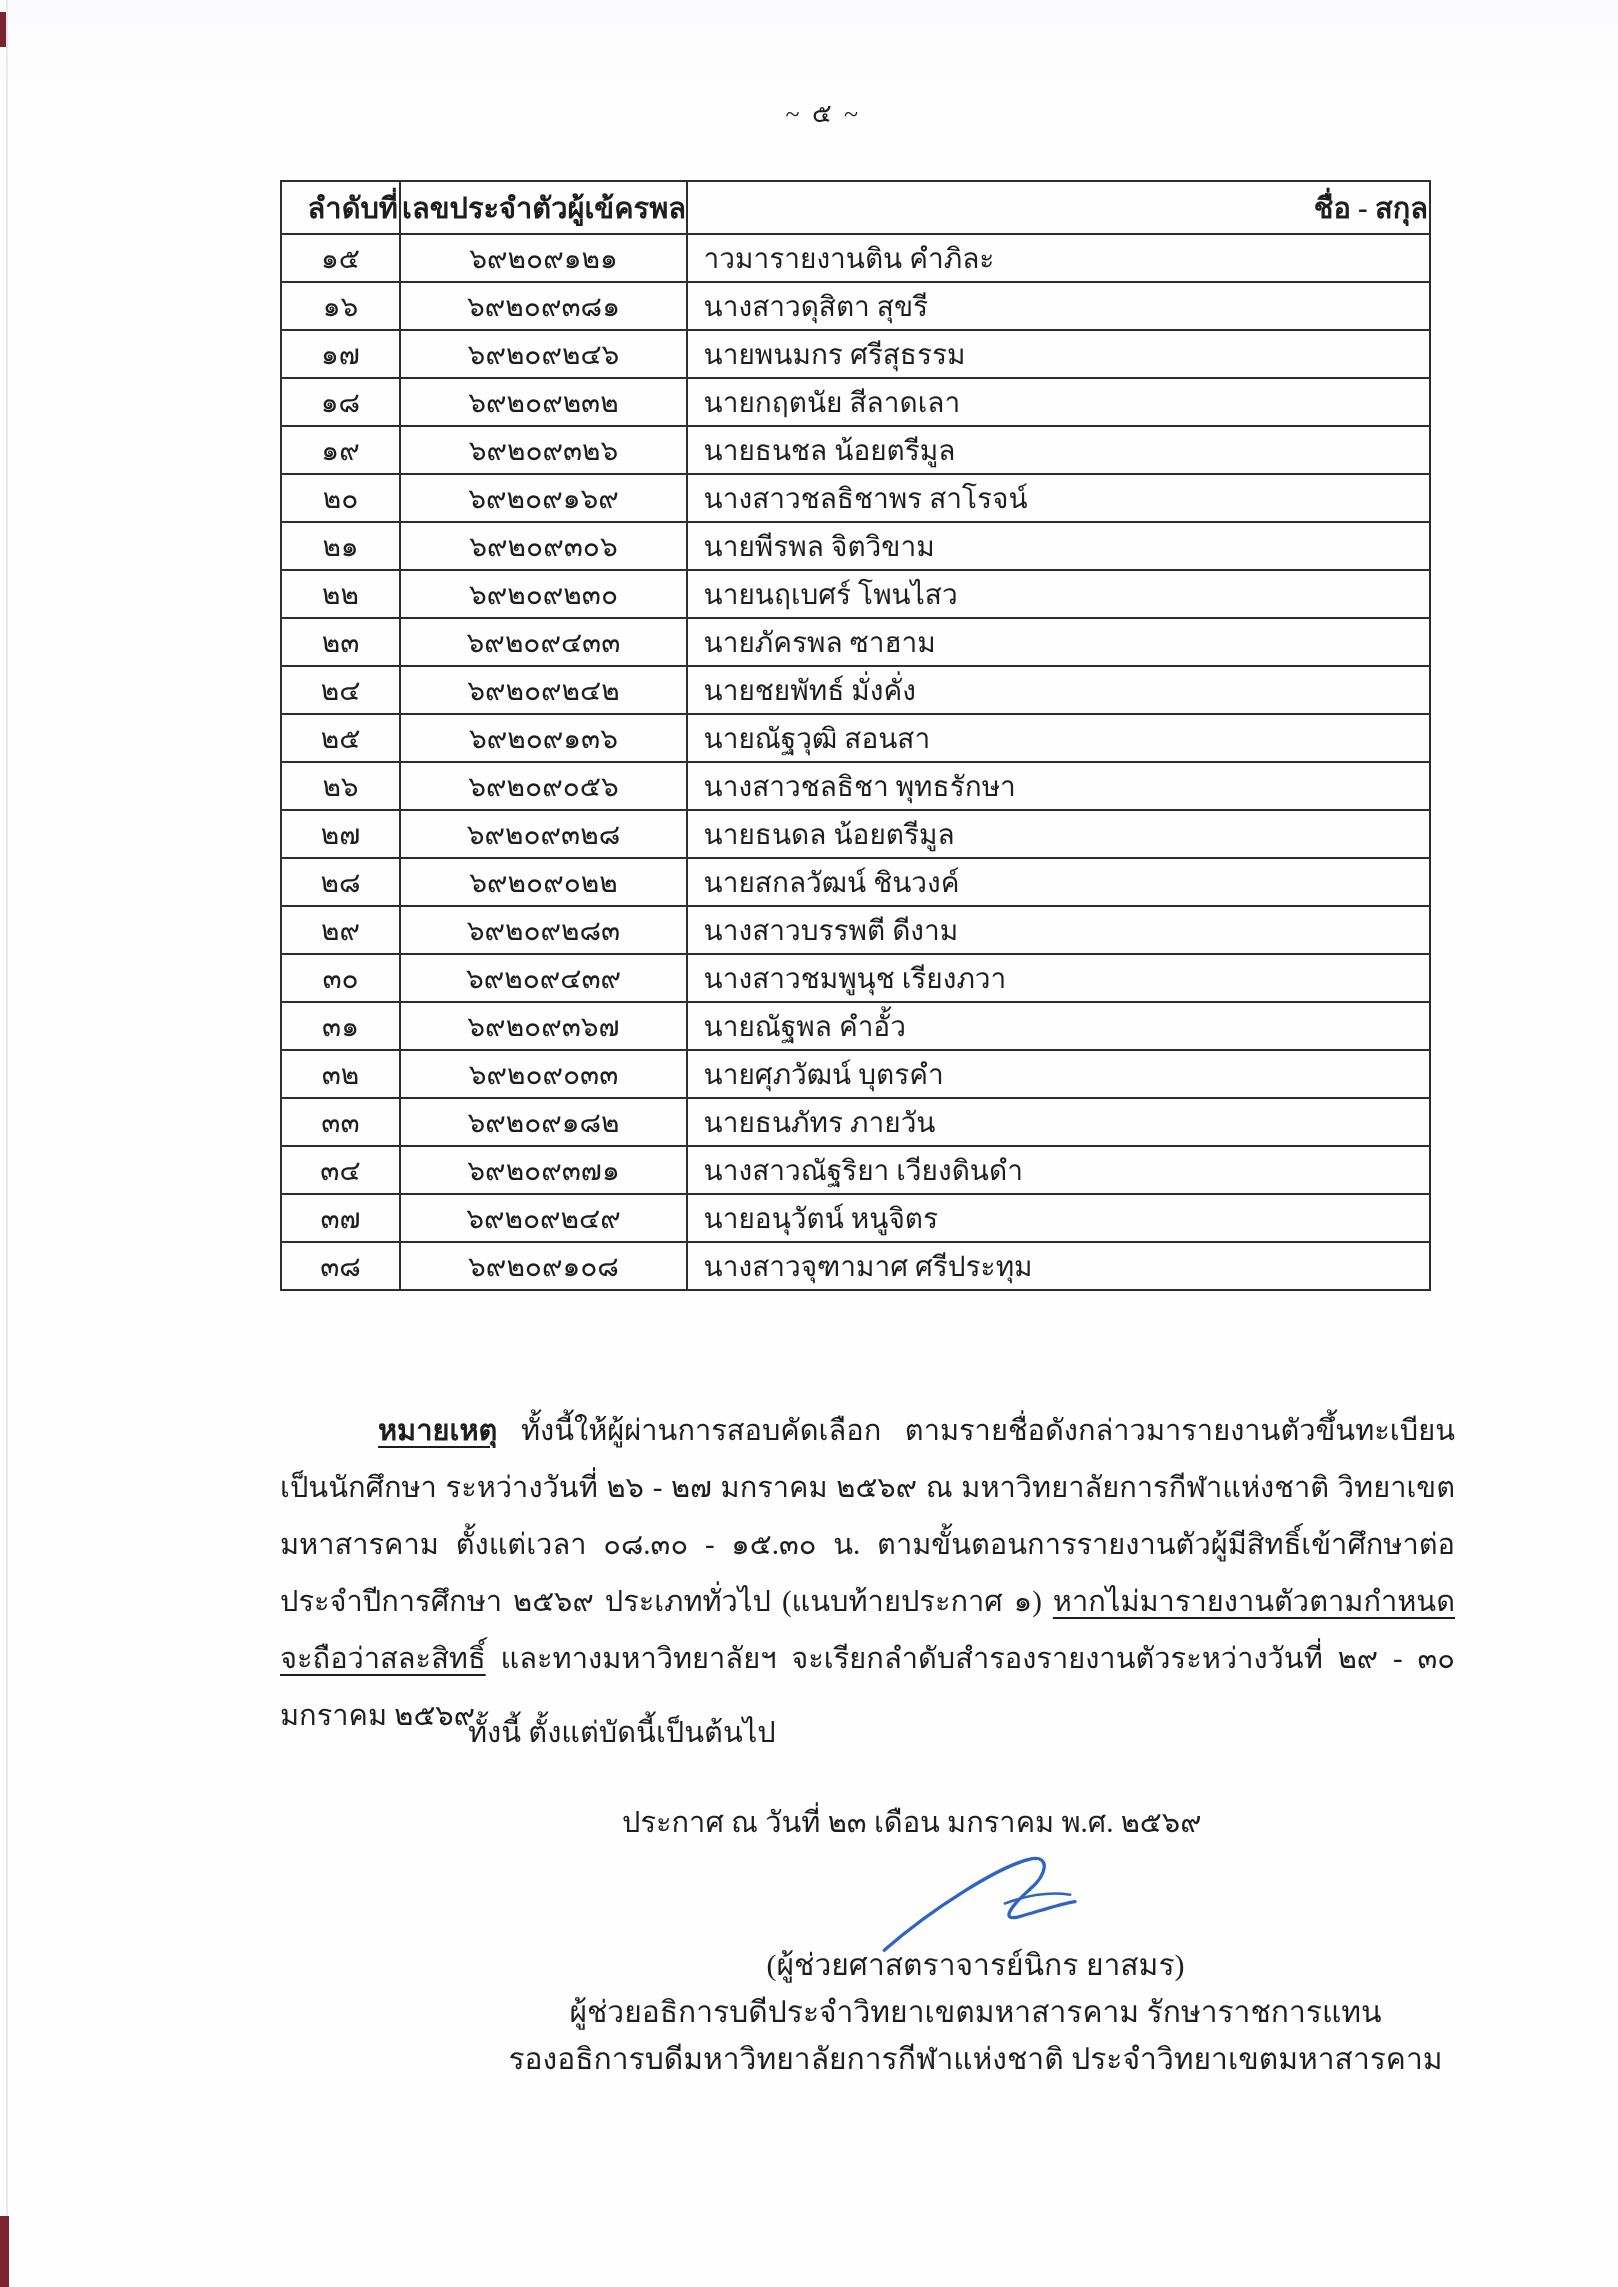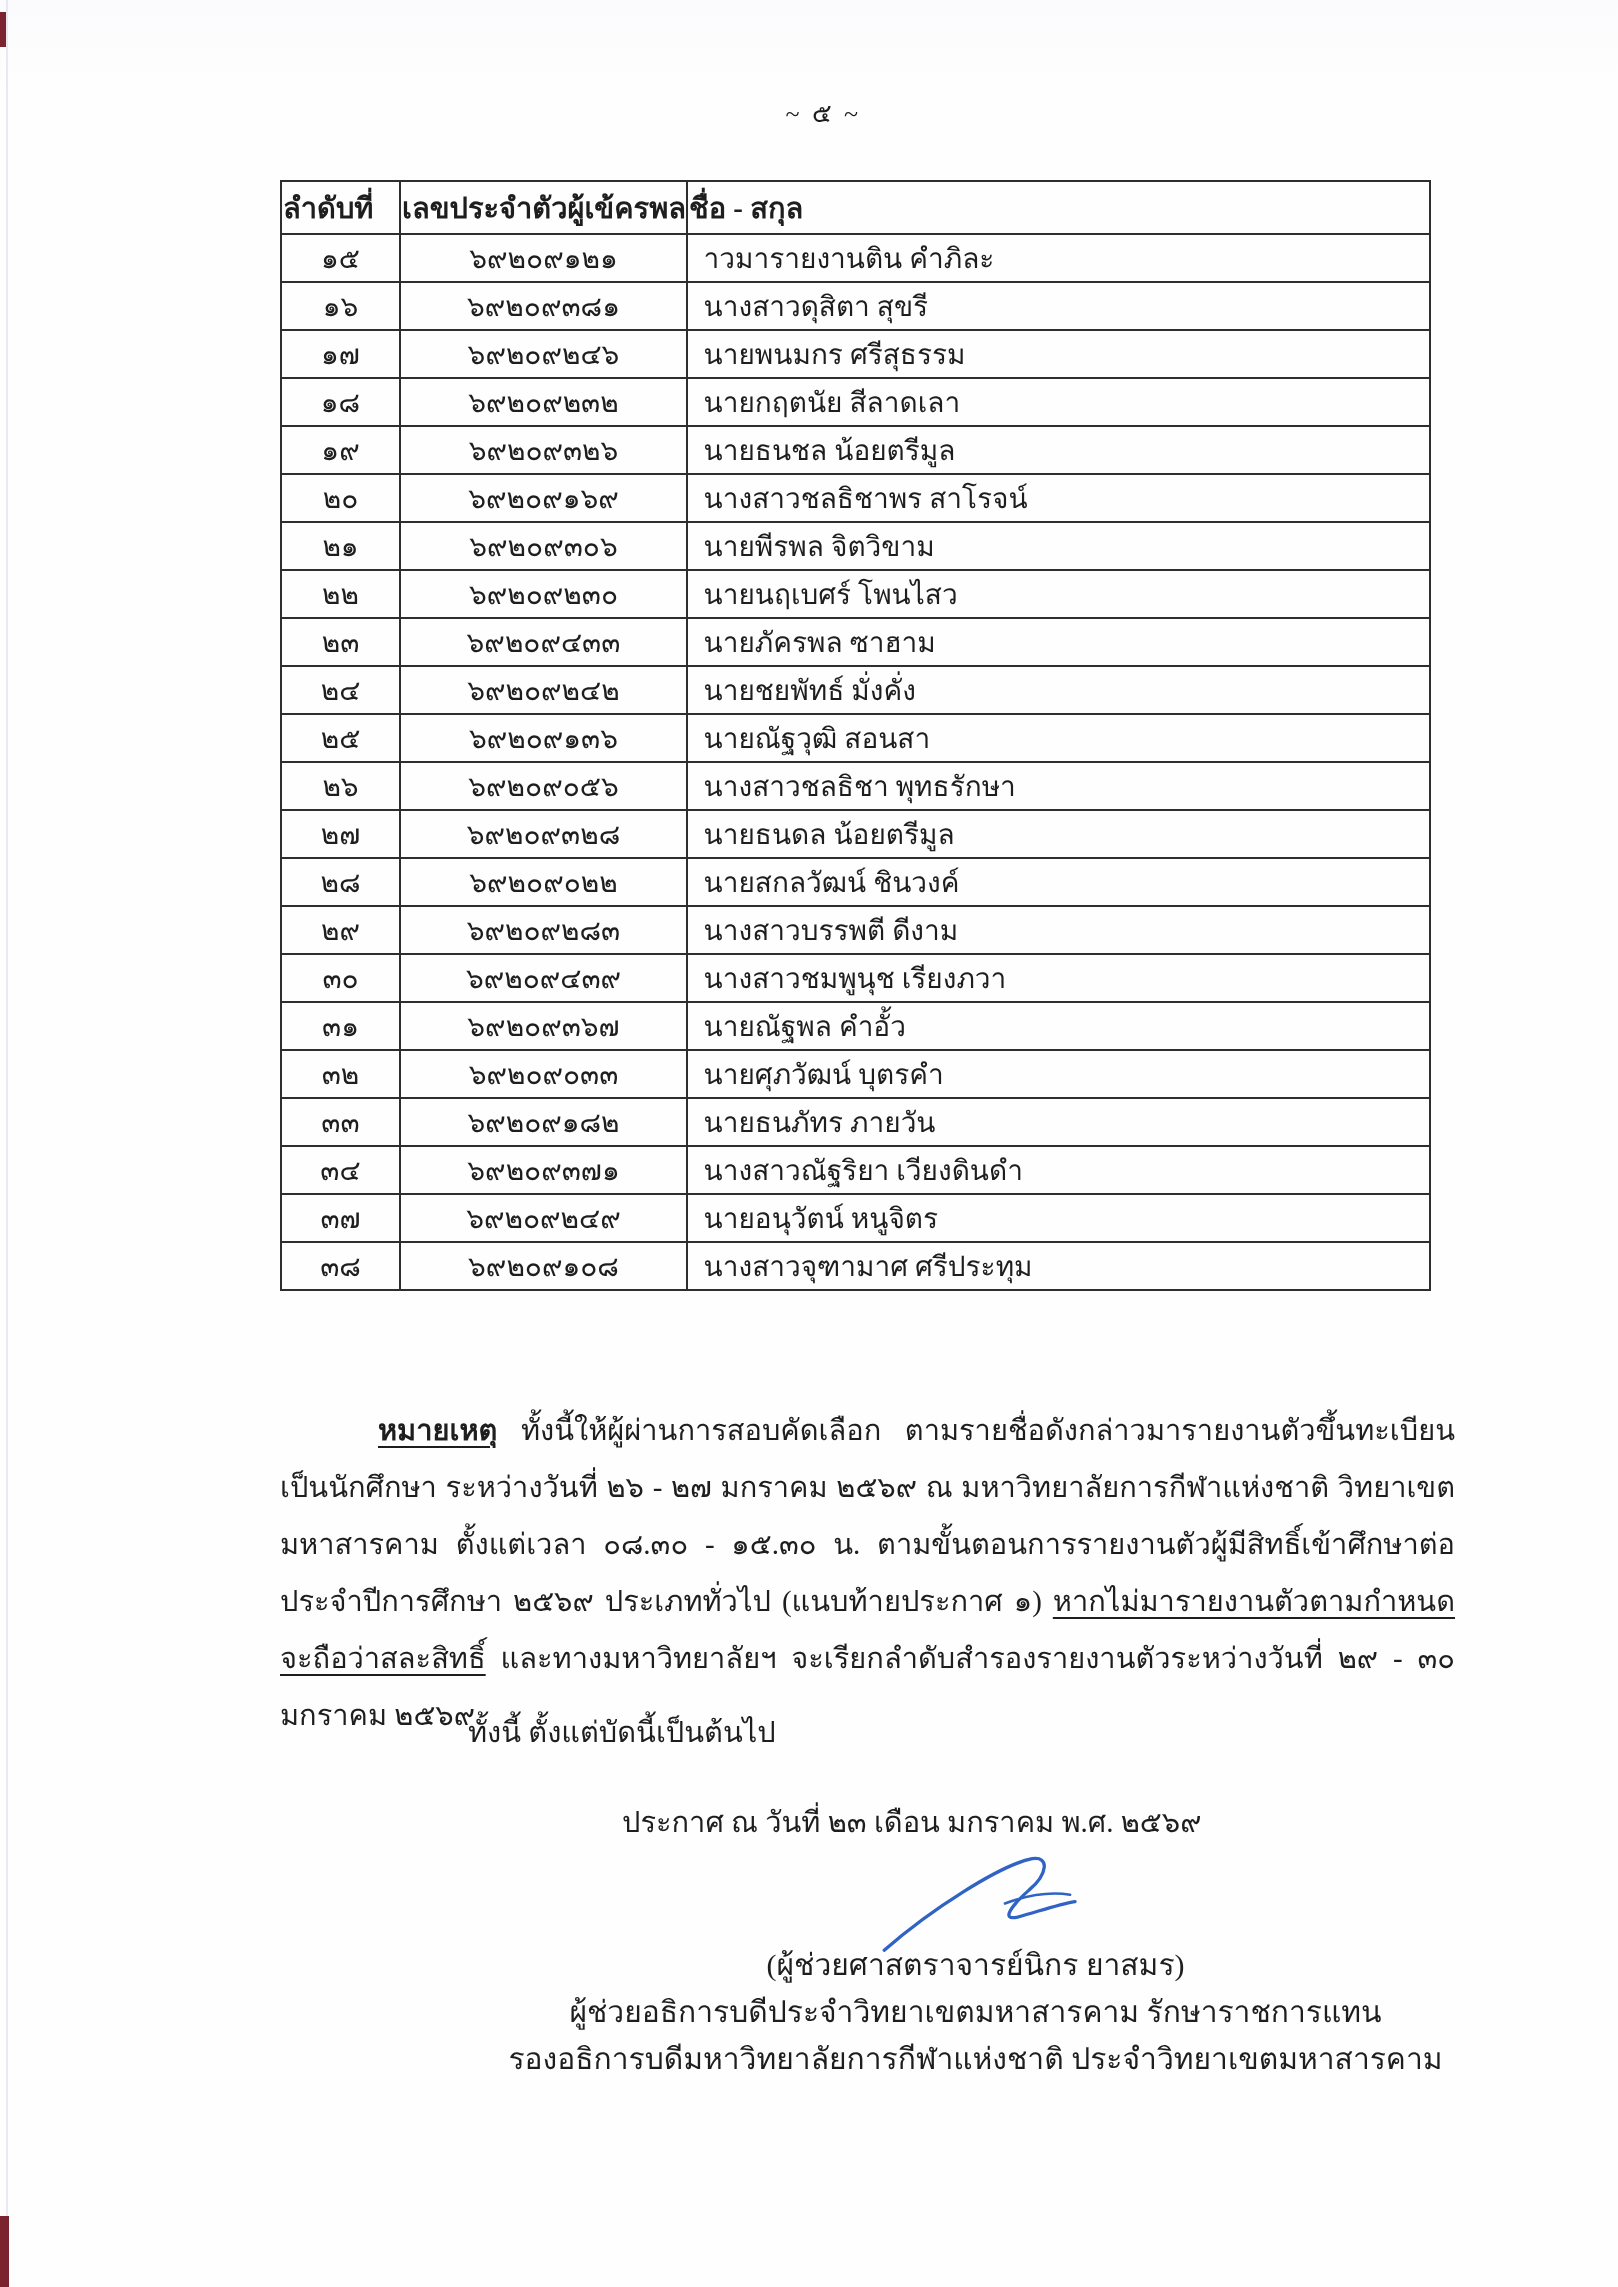--- a/index.html
+++ b/index.html
@@ -23,21 +23,21 @@
   table.candidates{
     position:absolute;left:280px;top:180px;width:1149px;
     border-collapse:collapse;table-layout:fixed;
   }
   table.candidates th,table.candidates td{
     border:2px solid var(--line,#2e2e2e);
     overflow:hidden;white-space:nowrap;
   }
   table.candidates{border:2.9px solid var(--line,#2e2e2e);}
   table.candidates th{
-    height:49px;font-size:29px;font-weight:bold;text-align:left;
+    height:49px;font-size:29px;font-weight:bold;text-align:right;
     border-bottom-width:2.9px;
     border-radius:14px;
   }
   table.candidates td{height:43px;font-size:28px;}
   td.c-order,td.c-id{text-align:center;}
   td.c-name{text-align:left;padding-left:15.6px;}
 
   .note{
     position:absolute;left:280px;top:1402px;width:1175px;margin:0;
     font-size:29px;line-height:57px;text-align:justify;text-indent:98px;

